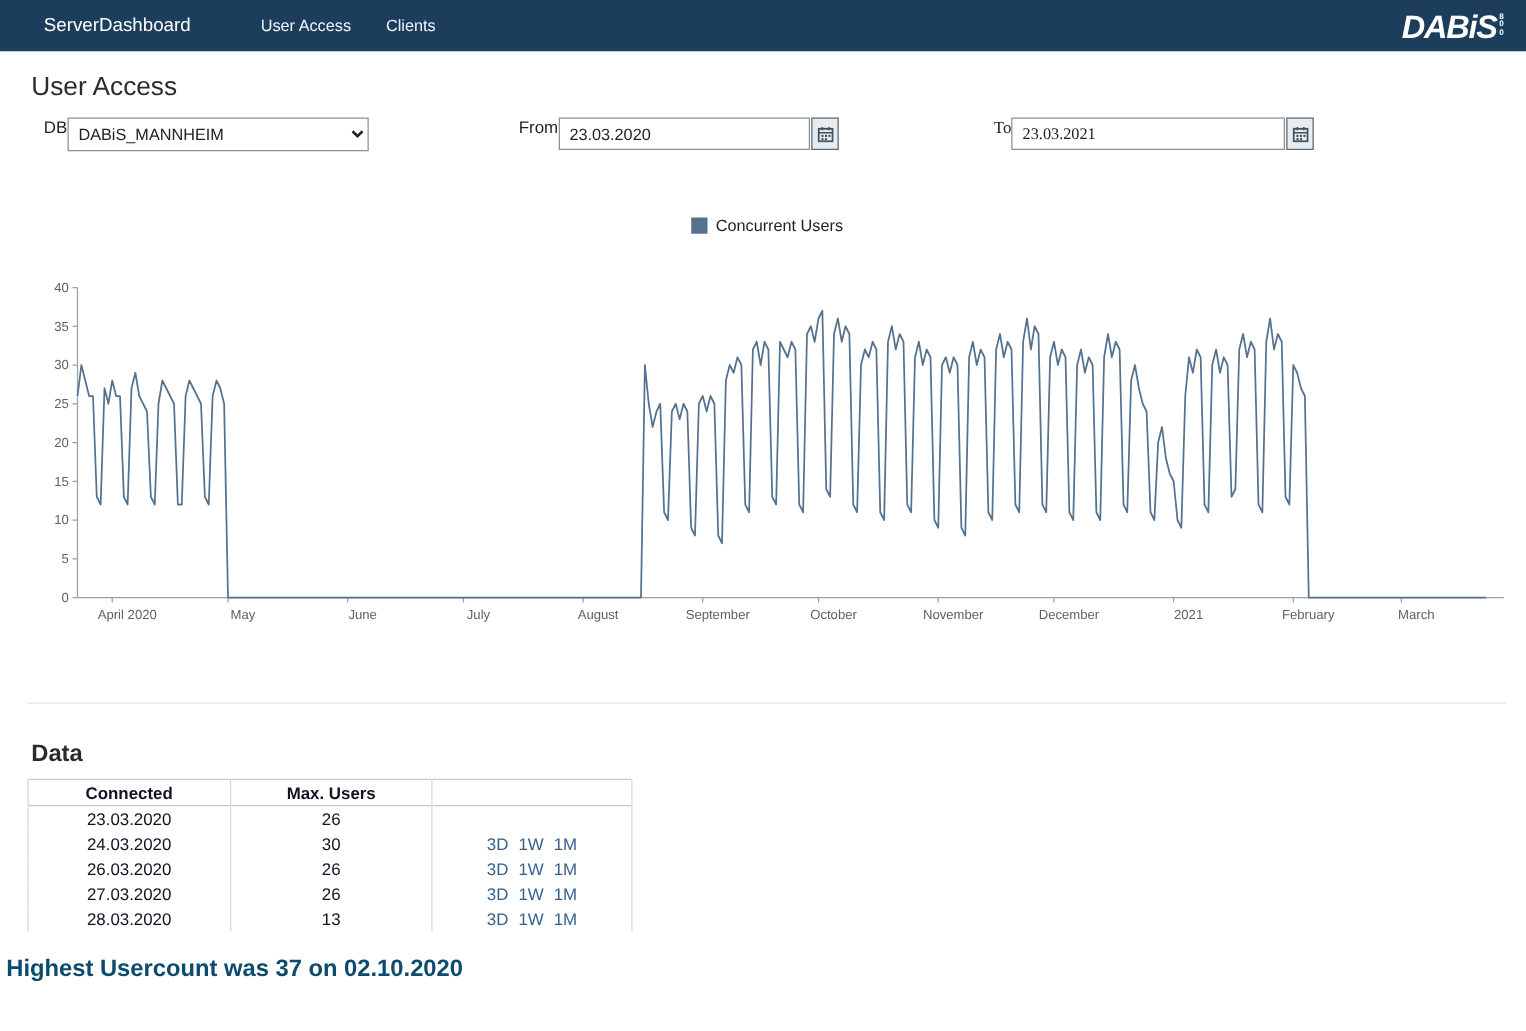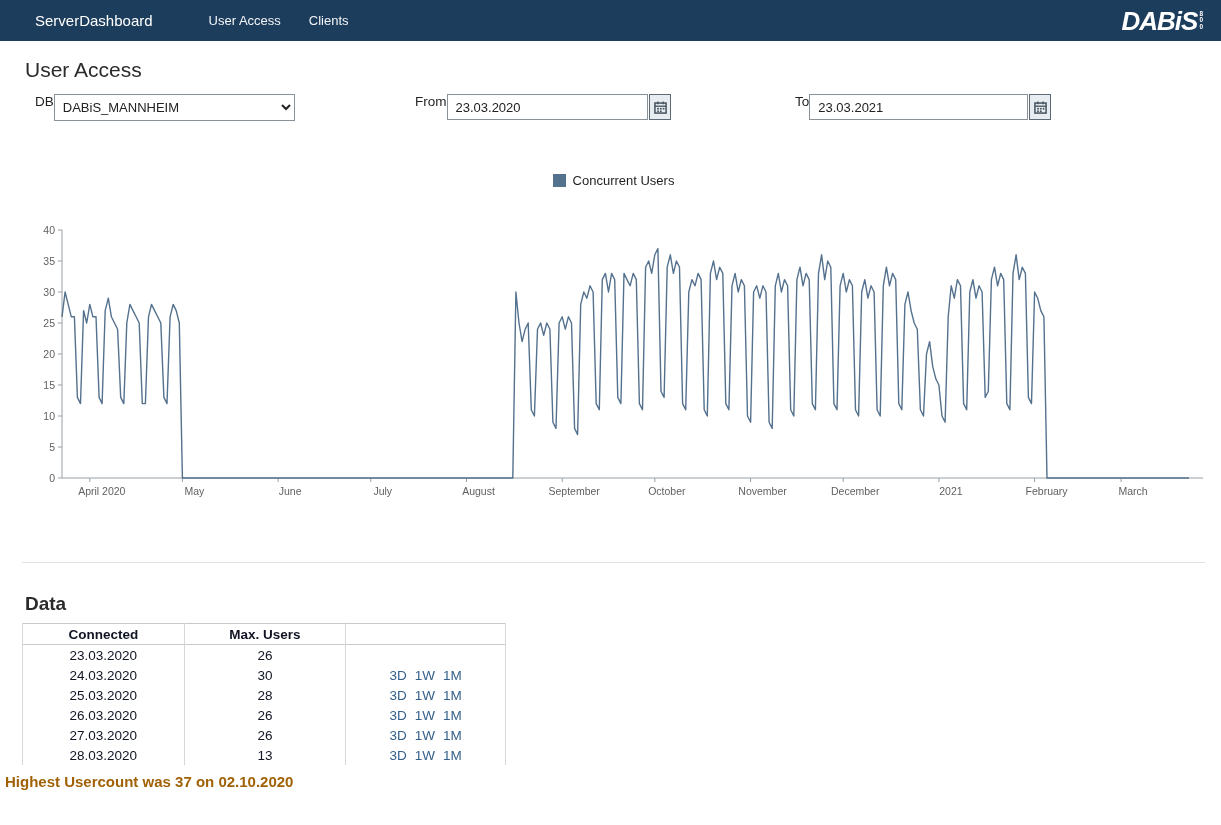--- a/index.html
+++ b/index.html
@@ -27,21 +27,21 @@
   .logo-suffix { display:flex; flex-direction:column; margin-left:2px; margin-top:2px; }
   .logo-suffix div { font-size:6.5px; line-height:6.5px; font-weight:bold; }
   
   .content { padding:0 16px 0 22px; }
   .page-title { font-size:21px; font-weight:500; color:#2b2b2b; margin:17px 0 12px 3px; }
   
   .filters { display:flex; margin-left:13px; }
   .filter-col { display:flex; flex-direction:row; }
   .filter-col.f1 { width:260px; margin-right:120px; }
   .filter-col.f2 { width:256px; margin-right:124px; }
-  .filter-col.f3 { width:256px; }
+  .filter-col.f3 { width:256px;font-family:Liberation Serif, serif; }
   .filter-label { font-size:13.5px; margin-bottom:8px; color:#1f1f1f; }
   select.db-select {
     width:100%; height:27px; border:1px solid #899096; background:#fff;
     font-size:13px; font-family:inherit; color:#222; padding:2px 4px;
   }
   .date-group { display:flex; width:100%; }
   .date-input {
     flex:1; height:26px; border:1px solid #8a9298; padding:2px 8px;
     font-size:13px; font-family:inherit; color:#222;
   }
@@ -64,21 +64,21 @@
   .data-table th, .data-table td {
     border-left:1px solid #d7d7d7; border-right:1px solid #d7d7d7;
     padding:2.5px 8px; font-size:13.5px; text-align:center; color:#101423;
   }
   .data-table thead tr { border-top:1px solid #c9c9c9; border-bottom:1px solid #c9c9c9; }
   .data-table th { font-weight:bold; }
   .data-table col.c1 { width:162px; }
   .data-table col.c2 { width:162px; }
   .data-table col.c3 { width:160px; }
   .range-link { color:#35608c; margin:0 4px; cursor:pointer; }
-  .footnote { font-weight:bold; font-size:15px; color:#a16207; margin:8px 0 0 -17px; }
+  .footnote { font-weight:bold; font-size:19px; color:#0c4a6e; margin:20px 0 0 -17px; }
 </style>
 </head>
 <body>
 
 <div class="navbar">
   <span class="brand">ServerDashboard</span>
   <span class="nav-item">User Access</span>
   <span class="nav-item">Clients</span>
   <span class="nav-spacer"></span>
   <span class="logo">
@@ -223,25 +223,20 @@
           <td>23.03.2020</td>
           <td>26</td>
           <td></td>
         </tr>
         <tr>
           <td>24.03.2020</td>
           <td>30</td>
           <td><span class="range-link">3D</span><span class="range-link">1W</span><span class="range-link">1M</span></td>
         </tr>
         <tr>
-          <td>25.03.2020</td>
-          <td>28</td>
-          <td><span class="range-link">3D</span><span class="range-link">1W</span><span class="range-link">1M</span></td>
-        </tr>
-        <tr>
           <td>26.03.2020</td>
           <td>26</td>
           <td><span class="range-link">3D</span><span class="range-link">1W</span><span class="range-link">1M</span></td>
         </tr>
         <tr>
           <td>27.03.2020</td>
           <td>26</td>
           <td><span class="range-link">3D</span><span class="range-link">1W</span><span class="range-link">1M</span></td>
         </tr>
         <tr>

